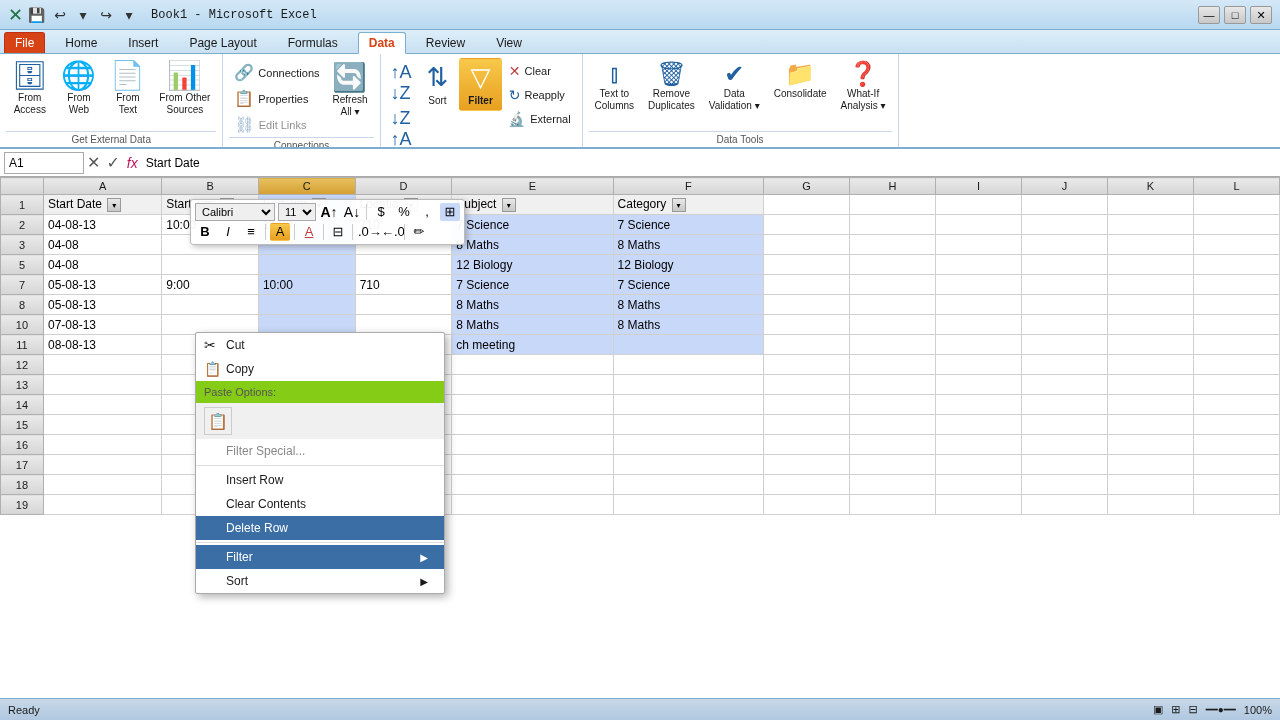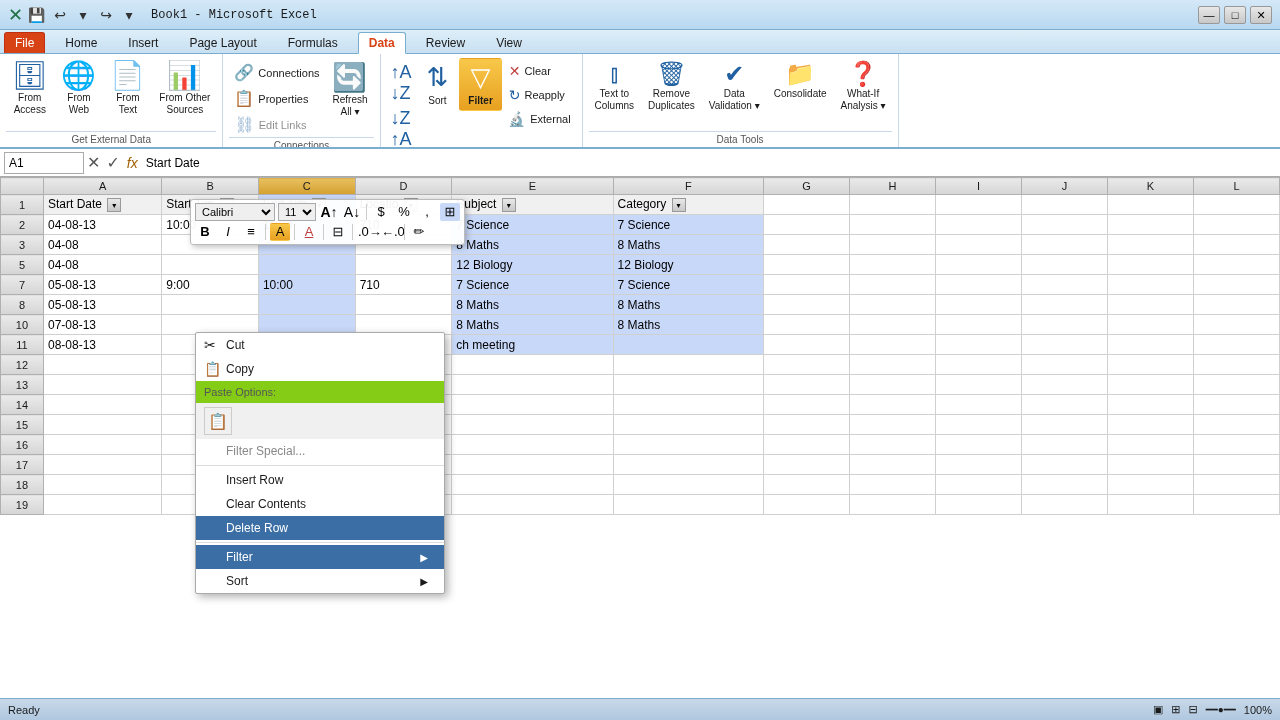--- a/index.html
+++ b/index.html
@@ -145,21 +145,21 @@
     }
     .name-box {
       width: 80px;
       height: 22px;
       border: 1px solid #aaa;
       font-size: 12px;
       padding: 2px 4px;
       background: #fff;
     }
     .formula-bar-btn { font-size: 16px; cursor: pointer; color: #555; padding: 0 3px; }
-    .formula-bar-fx { font-size: 14px; color: #a16207; font-style: italic; margin: 0 4px; }
+    .formula-bar-fx { font-size: 14px; color: #be185d; font-style: italic; margin: 0 4px; }
     .formula-input { flex: 1; height: 22px; border: none; font-size: 12px; padding: 2px 4px; outline: none; }
 
     
     .spreadsheet-container {
       display: flex;
       height: calc(720px - 30px - 24px - 95px - 28px);
       overflow: hidden;
     }
     .spreadsheet {
       flex: 1;

